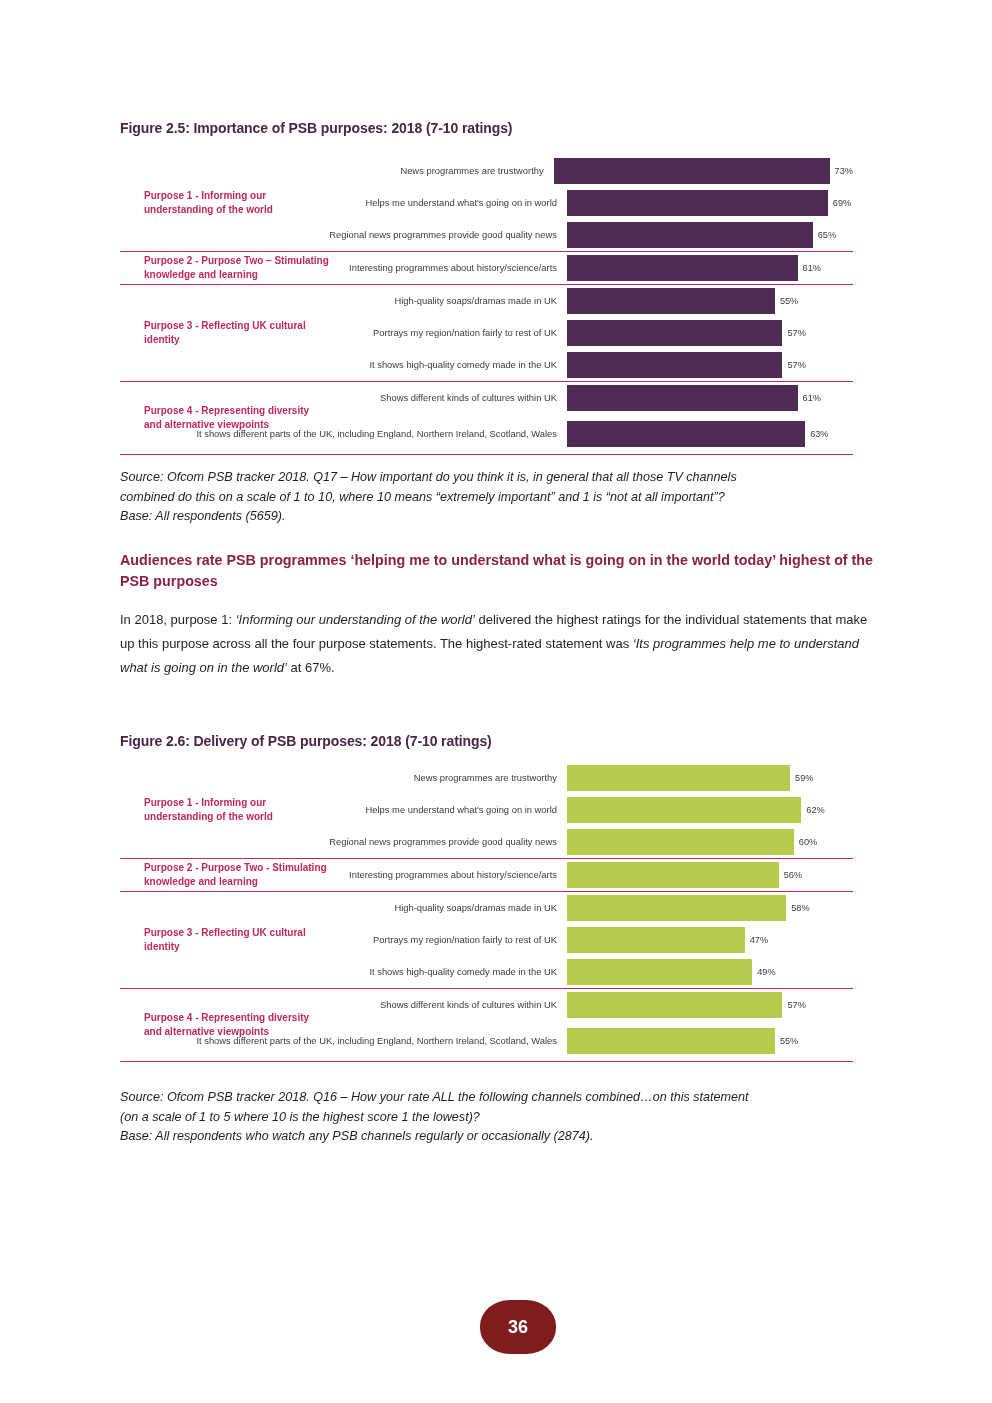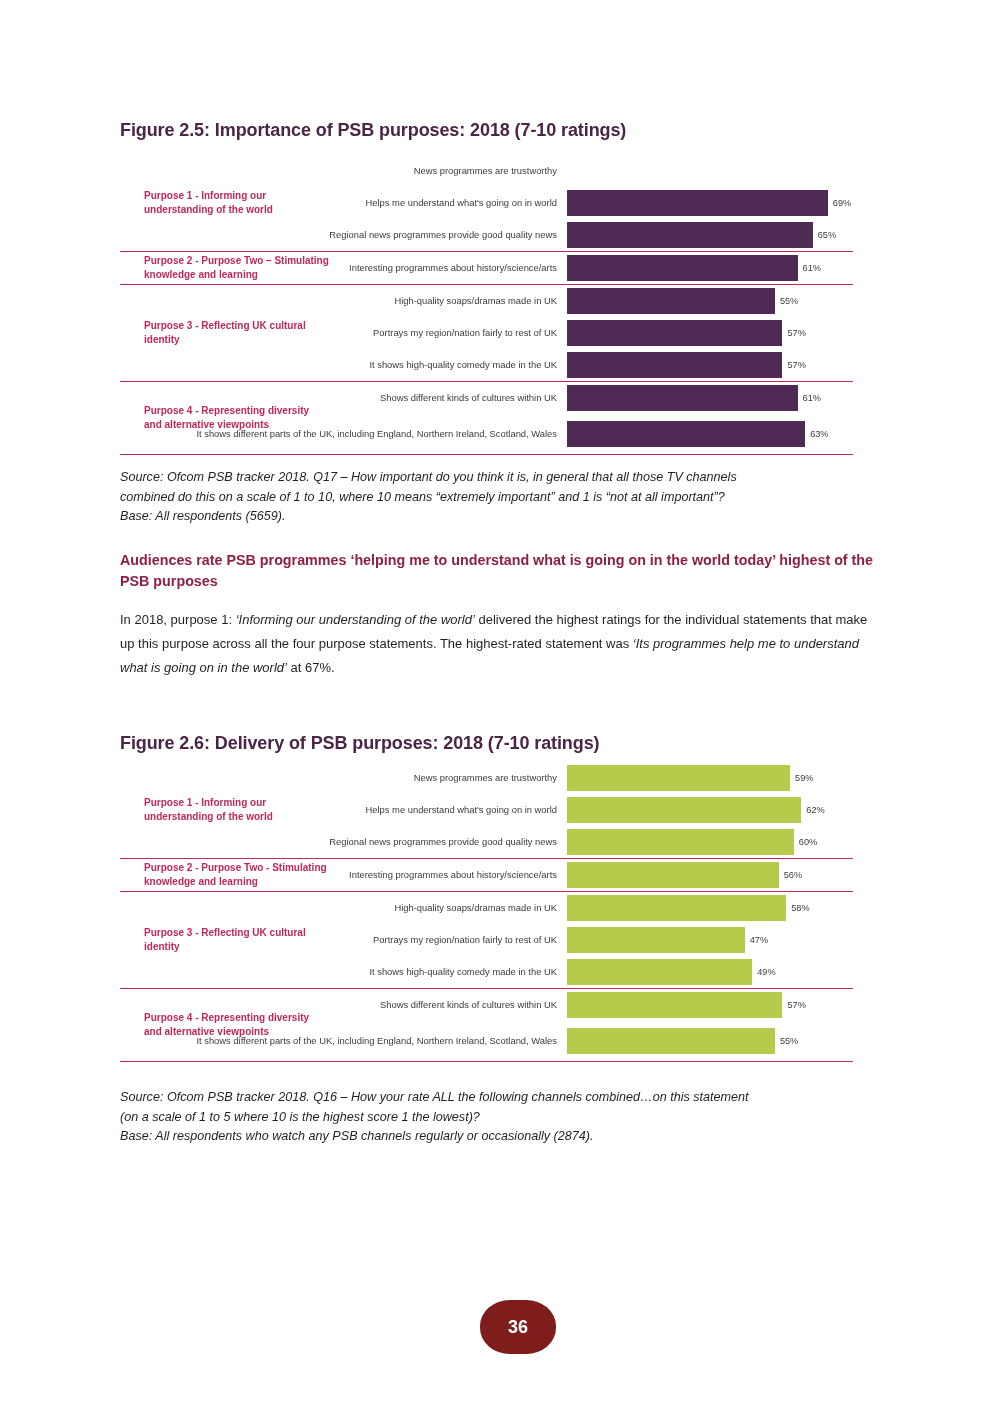--- a/index.html
+++ b/index.html
@@ -19,21 +19,21 @@
     position: relative;
     width: 992px;
     height: 1403px;
     background: #ffffff;
   }
 
   
   .fig-title {
     position: absolute;
     left: 120px;
-    font-size: 18px;
+    font-size: 14px;
     font-weight: bold;
     color: #4a2545;
     letter-spacing: -0.1px;
     white-space: nowrap;
   }
   #fig25-title { top: 120px; }
   #fig26-title { top: 733px; }
 
   
   .chart {
@@ -170,20 +170,24 @@
 <div class="page">
 
   <div class="fig-title" id="fig25-title">Figure 2.5: Importance of PSB purposes: 2018 (7-10 ratings)</div>
 
   <div class="chart" id="chart-25">
     <div class="chart-inner purple">
         <div class="group">
           <div class="group-label">Purpose 1 - Informing our understanding of the world</div>
           <div class="row" style="height: 32px;">
             <div class="row-label">News programmes are trustworthy</div>
+            <div class="bar-area">
+              <span class="bar" style="width: 275.94px; background: rgb(79, 42, 85);"></span>
+              <span class="bar-value">73%</span>
+            </div>
           </div>
           <div class="row" style="height: 32px;">
             <div class="row-label">Helps me understand what's going on in world</div>
             <div class="bar-area">
               <span class="bar" style="width: 260.82px; background: rgb(79, 42, 85);"></span>
               <span class="bar-value">69%</span>
             </div>
           </div>
           <div class="row" style="height: 32px;">
             <div class="row-label">Regional news programmes provide good quality news</div>

